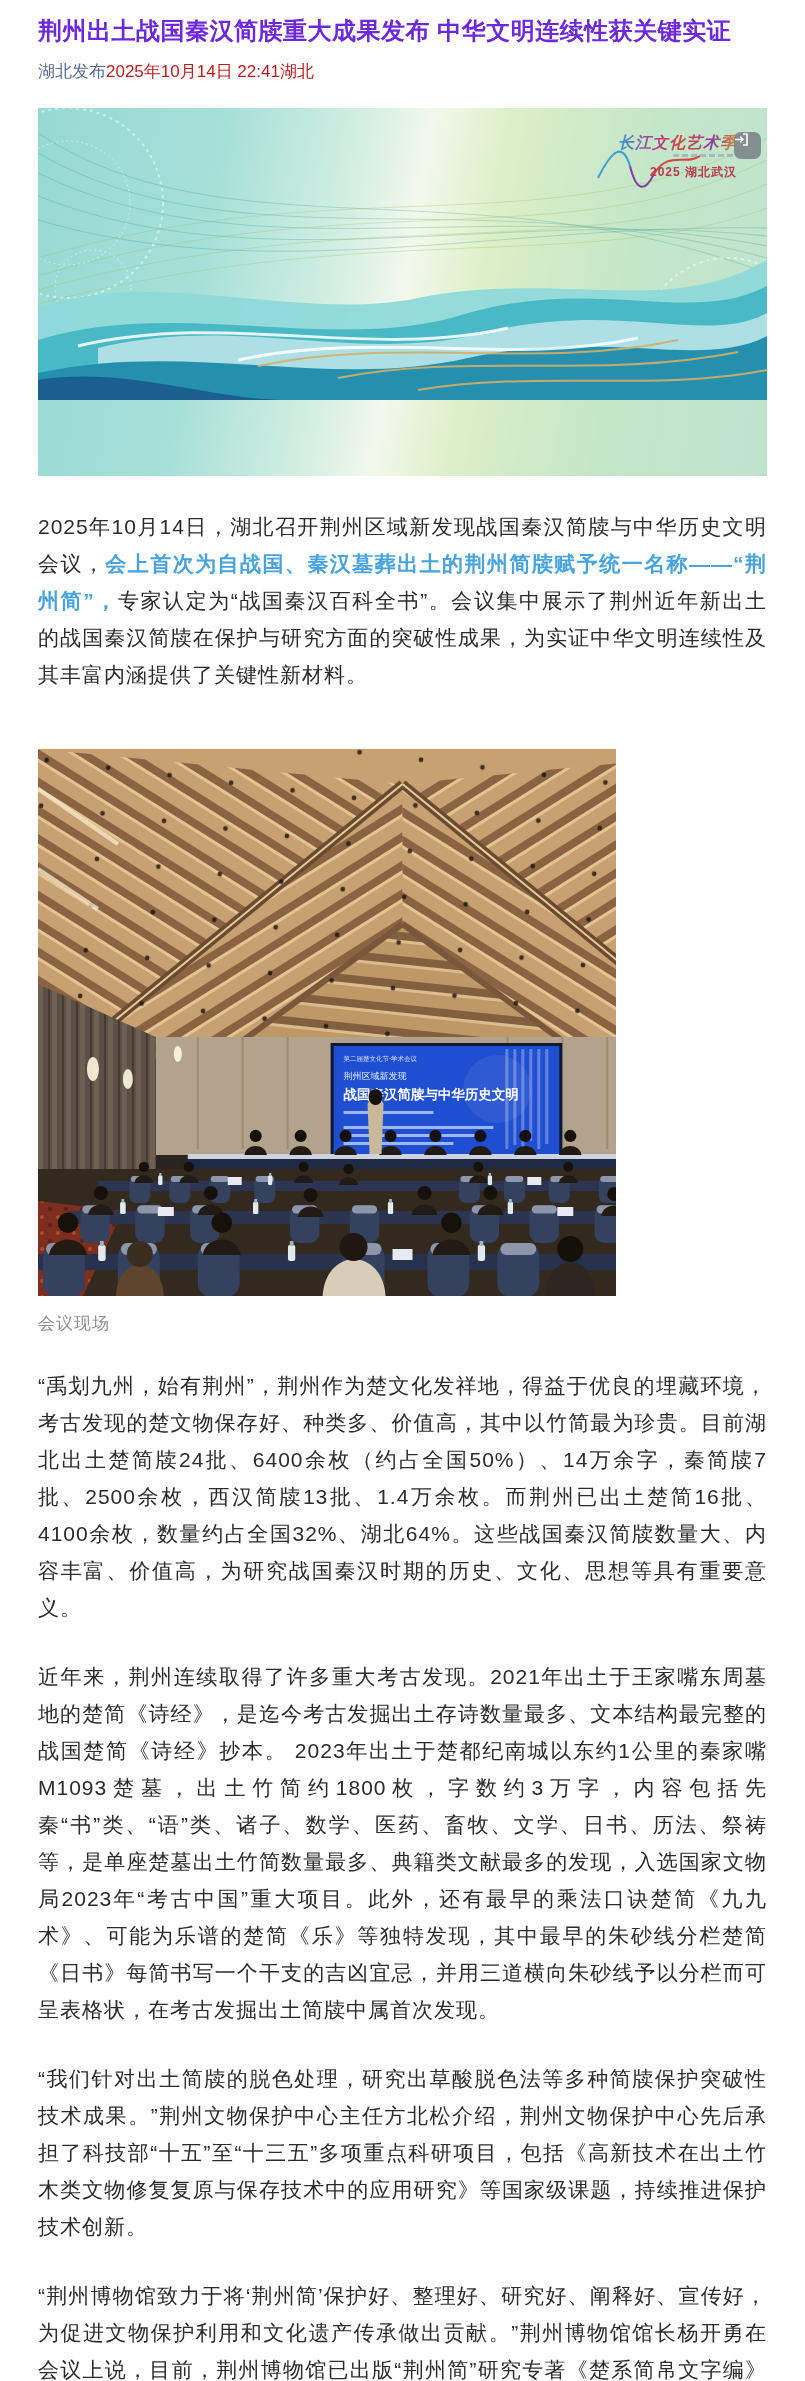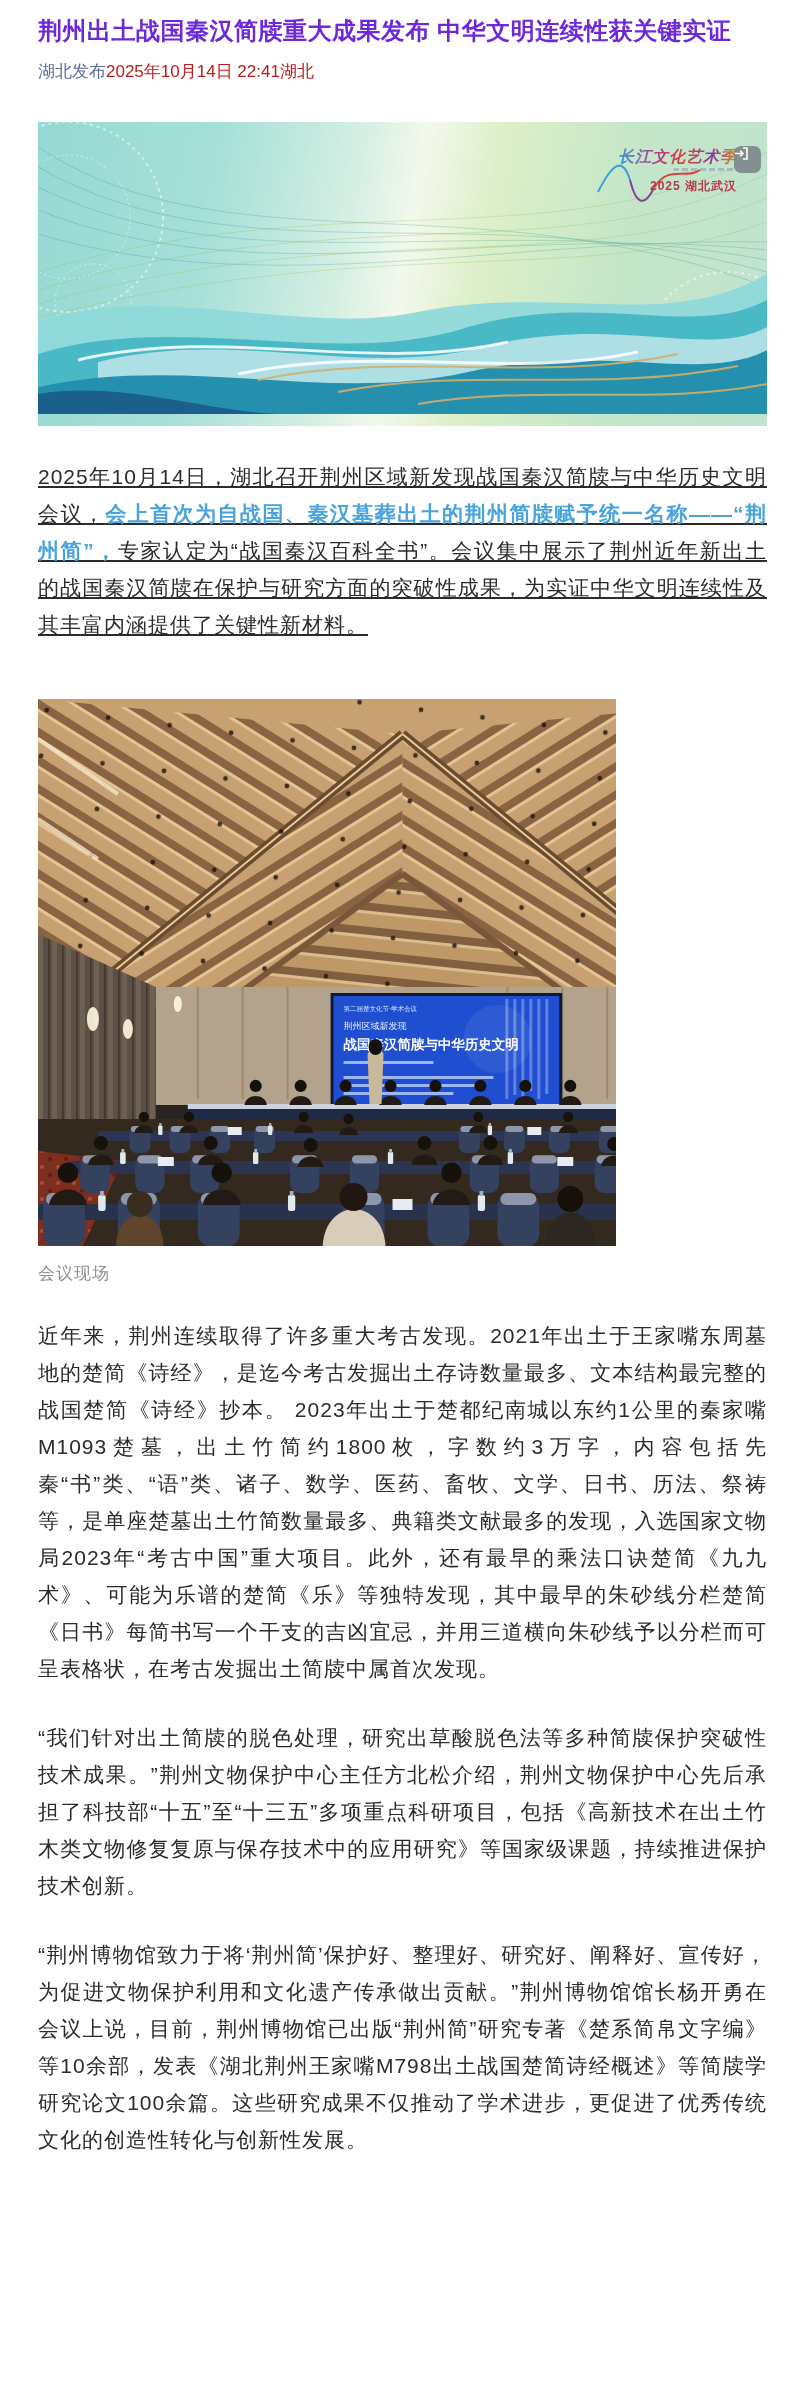--- a/index.html
+++ b/index.html
@@ -6,42 +6,42 @@
   body{width:805px;min-height:2381px;font-family:"Liberation Sans","DejaVu Sans",sans-serif;}
   .page{width:805px;}
   .inner{padding:14px 38px 40px 38px;}
   h1.title{
     margin:0;font-size:24px;line-height:1.45;font-weight:700;color:#6d28d9;letter-spacing:.5px;
   }
   .meta{margin-top:13px;font-size:17px;line-height:20px;display:flex;align-items:baseline;}
   .account{color:#576b95;text-decoration:none;cursor:pointer;}
   .ptime,.ploc{color:#b91c1c;}
   .banner{
-    position:relative;margin-top:40px;width:729px;height:304px;overflow:hidden;
+    position:relative;margin-top:26px;width:729px;height:368px;overflow:hidden;
     background:linear-gradient(100deg,#96d9d3 0%,#a6e0d8 24%,#d6efe3 42%,#f3f8ec 50%,#dcefc8 60%,#c4e6c8 78%,#bfe3cf 100%);
   }
   .banner svg{position:absolute;left:0;top:0;display:block;}
   .logo-wrap{position:absolute;top:26px;right:30px;width:140px;text-align:right;line-height:1.1;}
   .logo-text{
     display:inline-block;font-weight:700;font-style:italic;font-size:16px;letter-spacing:1px;
     background:linear-gradient(92deg,#2f9fd8 0%,#b23a96 30%,#d8443a 55%,#8a3aa0 78%,#e08a2a 100%);
     -webkit-background-clip:text;background-clip:text;color:transparent;
   }
   .logo-underline{margin:3px 0 0 auto;width:64px;height:3px;border-radius:2px;
     background:repeating-linear-gradient(90deg,#9aa9b5 0 6px,transparent 6px 9px);opacity:.7;}
   .logo-sub{margin-top:9px;font-size:12px;font-weight:700;color:#b8394d;letter-spacing:1px;text-align:right;}
   .enter-badge{
     position:absolute;top:24px;right:6px;width:27px;height:27px;border-radius:7px;
     background:rgba(120,128,134,.85);display:flex;align-items:center;justify-content:center;
   }
   p.body{
     font-size:21px;line-height:37px;color:#2b2b2b;letter-spacing:1px;text-align:justify;
     margin:32px 0 0 0;
   }
-  p.first{text-decoration:underline;}
+  p.first{}
   .hl{color:#47a3dc;font-weight:700;}
   .photo{
     position:relative;margin-top:56px;width:578px;height:547px;overflow:hidden;background:#2a2421;
   }
   .photo svg{display:block;}
   .caption{margin-top:16px;font-size:17px;color:#8f8f8f;letter-spacing:1px;}
 </style>
 </head>
 <body>
 
@@ -317,18 +317,19 @@
               <use href="#bottle" x="250" y="492" width="8" height="20"></use>
             <use href="#bottle" x="440" y="492" width="8" height="20"></use>
               <use href="#bottle" x="640" y="492" width="8" height="20"></use>
             <rect x="355" y="500" width="20" height="11" fill="#e8ecf2"></rect>
           </g>
         </g>
       </svg>
     </div>
     <div class="caption">会议现场</div>
 
+    <p class="body">“禹划九州，始有荆州”，荆州作为楚文化发祥地，得益于优良的埋藏环境，考古发现的楚文物保存好、种类多、价值高，其中以竹简最为珍贵。目前湖北出土楚简牍24批、6400余枚（约占全国50%）、14万余字，秦简牍7批、2500余枚，西汉简牍13批、1.4万余枚。而荆州已出土楚简16批、4100余枚，数量约占全国32%、湖北64%。这些战国秦汉简牍数量大、内容丰富、价值高，为研究战国秦汉时期的历史、文化、思想等具有重要意义。</p>
     <p class="body">近年来，荆州连续取得了许多重大考古发现。2021年出土于王家嘴东周墓地的楚简《诗经》，是迄今考古发掘出土存诗数量最多、文本结构最完整的战国楚简《诗经》抄本。 2023年出土于楚都纪南城以东约1公里的秦家嘴M1093楚墓，出土竹简约1800枚，字数约3万字，内容包括先秦“书”类、“语”类、诸子、数学、医药、畜牧、文学、日书、历法、祭祷等，是单座楚墓出土竹简数量最多、典籍类文献最多的发现，入选国家文物局2023年“考古中国”重大项目。此外，还有最早的乘法口诀楚简《九九术》、可能为乐谱的楚简《乐》等独特发现，其中最早的朱砂线分栏楚简《日书》每简书写一个干支的吉凶宜忌，并用三道横向朱砂线予以分栏而可呈表格状，在考古发掘出土简牍中属首次发现。</p>
     <p class="body">“我们针对出土简牍的脱色处理，研究出草酸脱色法等多种简牍保护突破性技术成果。”荆州文物保护中心主任方北松介绍，荆州文物保护中心先后承担了科技部“十五”至“十三五”多项重点科研项目，包括《高新技术在出土竹木类文物修复复原与保存技术中的应用研究》等国家级课题，持续推进保护技术创新。</p>
     <p class="body">“荆州博物馆致力于将‘荆州简’保护好、整理好、研究好、阐释好、宣传好，为促进文物保护利用和文化遗产传承做出贡献。”荆州博物馆馆长杨开勇在会议上说，目前，荆州博物馆已出版“荆州简”研究专著《楚系简帛文字编》等10余部，发表《湖北荆州王家嘴M798出土战国楚简诗经概述》等简牍学研究论文100余篇。这些研究成果不仅推动了学术进步，更促进了优秀传统文化的创造性转化与创新性发展。</p>
 
   </div>
 </div>
 
 </body></html>

